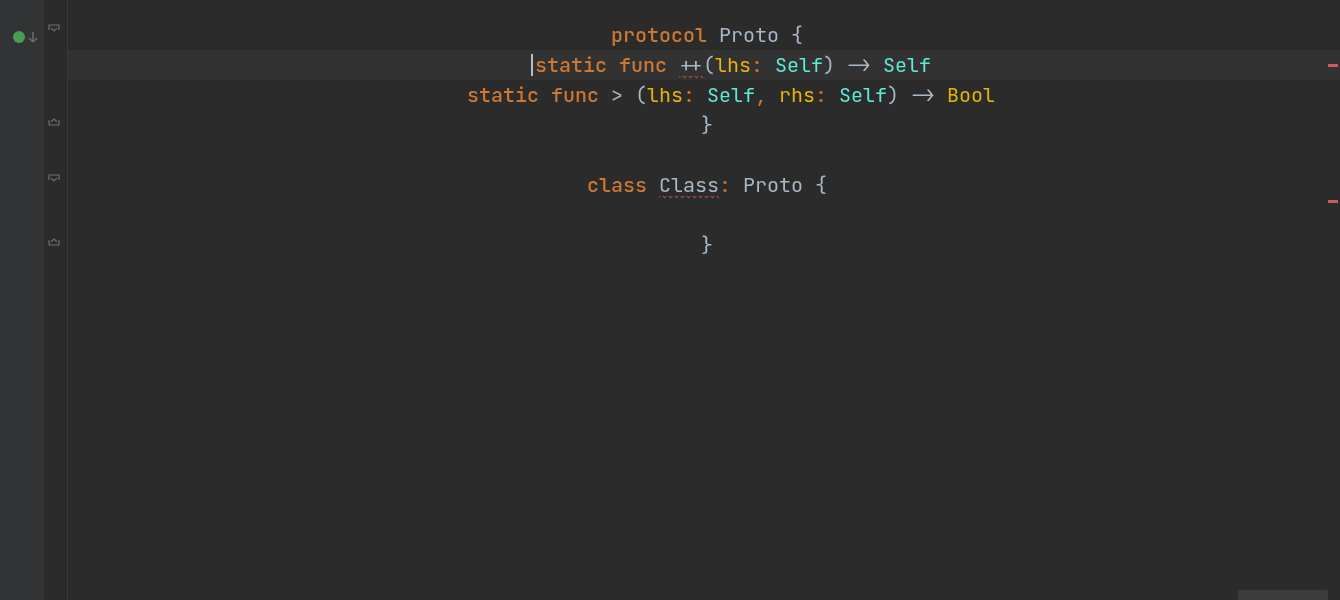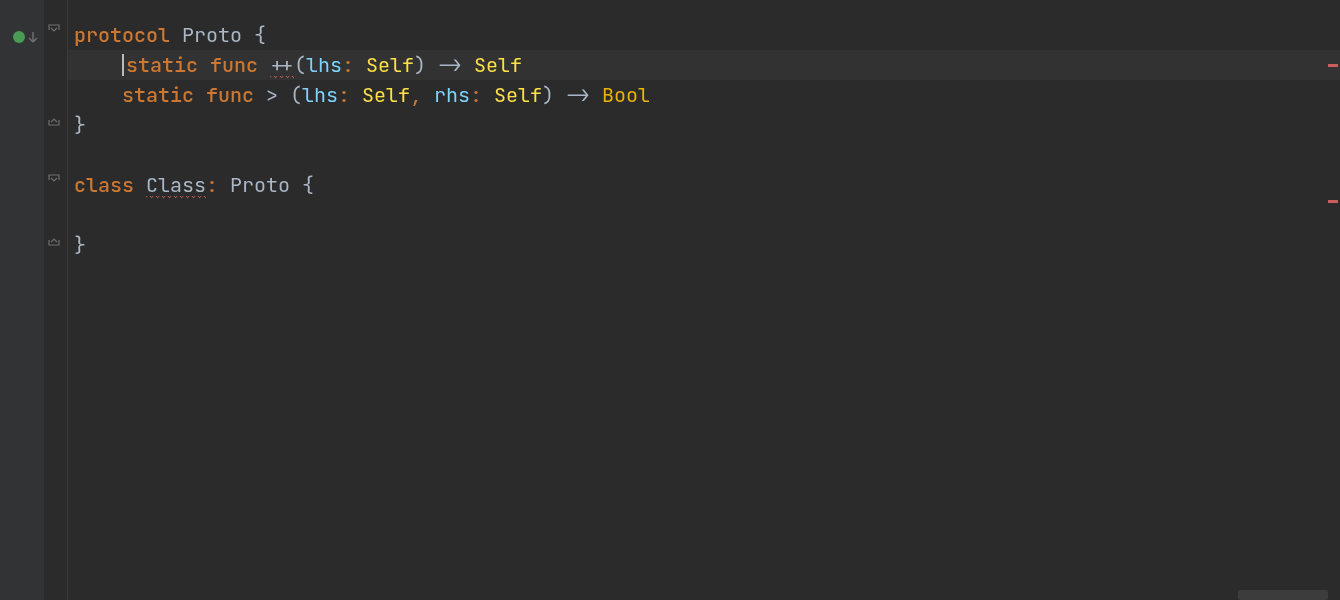--- a/index.html
+++ b/index.html
@@ -66,30 +66,31 @@
     flex: 1;
     position: relative;
     padding-top: 20px;
   }
   .line {
     height: 30px;
     line-height: 30px;
     white-space: pre;
     padding-left: 6px;
     position: relative;
+    text-align: center;
   }
   .line.highlighted {
     background: #323232;
   }
   .kw { color: #cc7832; font-weight: 500; }
   .typename { color: #a9b7c6; }
   .punct { color: #a9b7c6; }
-  .param-label { color: #7dd3fc; }
+  .param-label { color: #eab308; }
   .colon { color: #cc7832; }
-  .selftype { color: #fde047; }
+  .selftype { color: #5eead4; }
   .arrow { color: #a9b7c6; }
   .bool { color: #eab308; }
   .op { color: #a9b7c6; }
   .class-name { color: #a9b7c6; }
   .caret {
     display: inline-block;
     width: 2px;
     height: 22px;
     background: #bbbbbb;
     vertical-align: middle;

